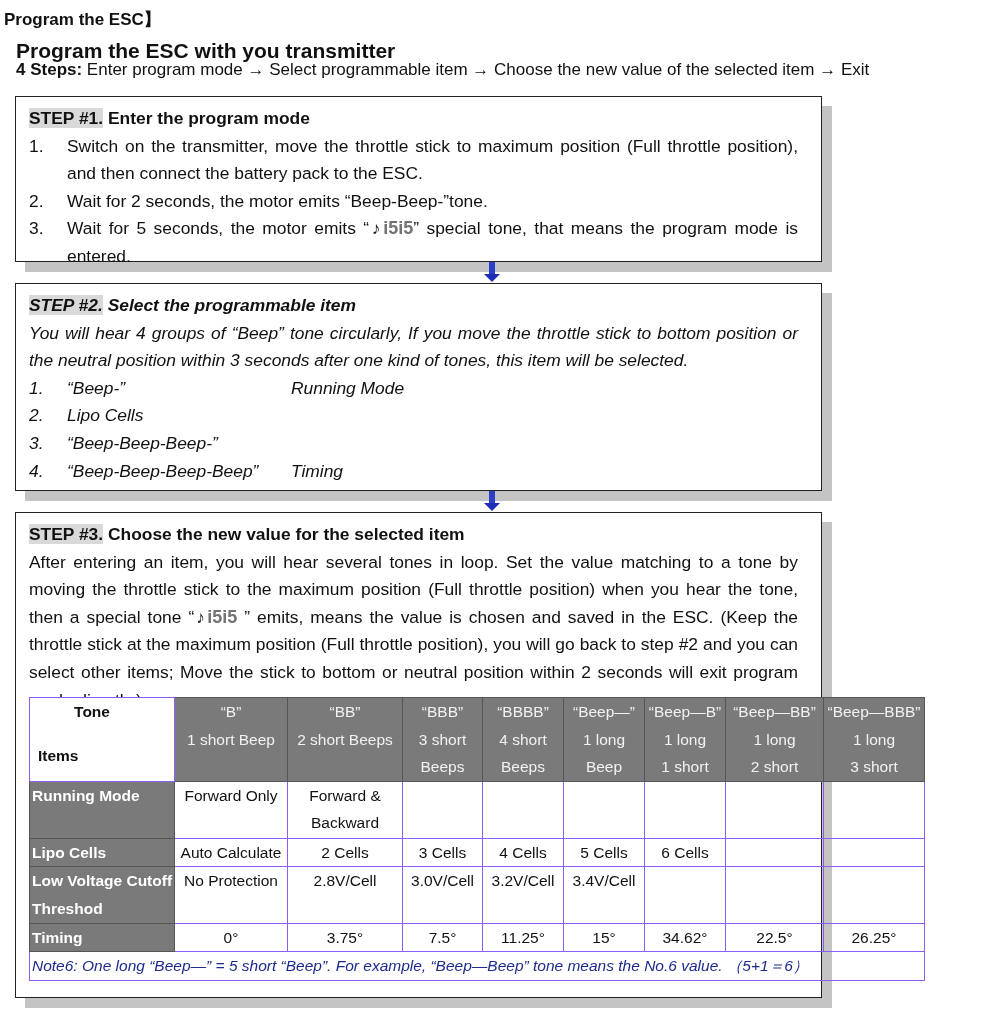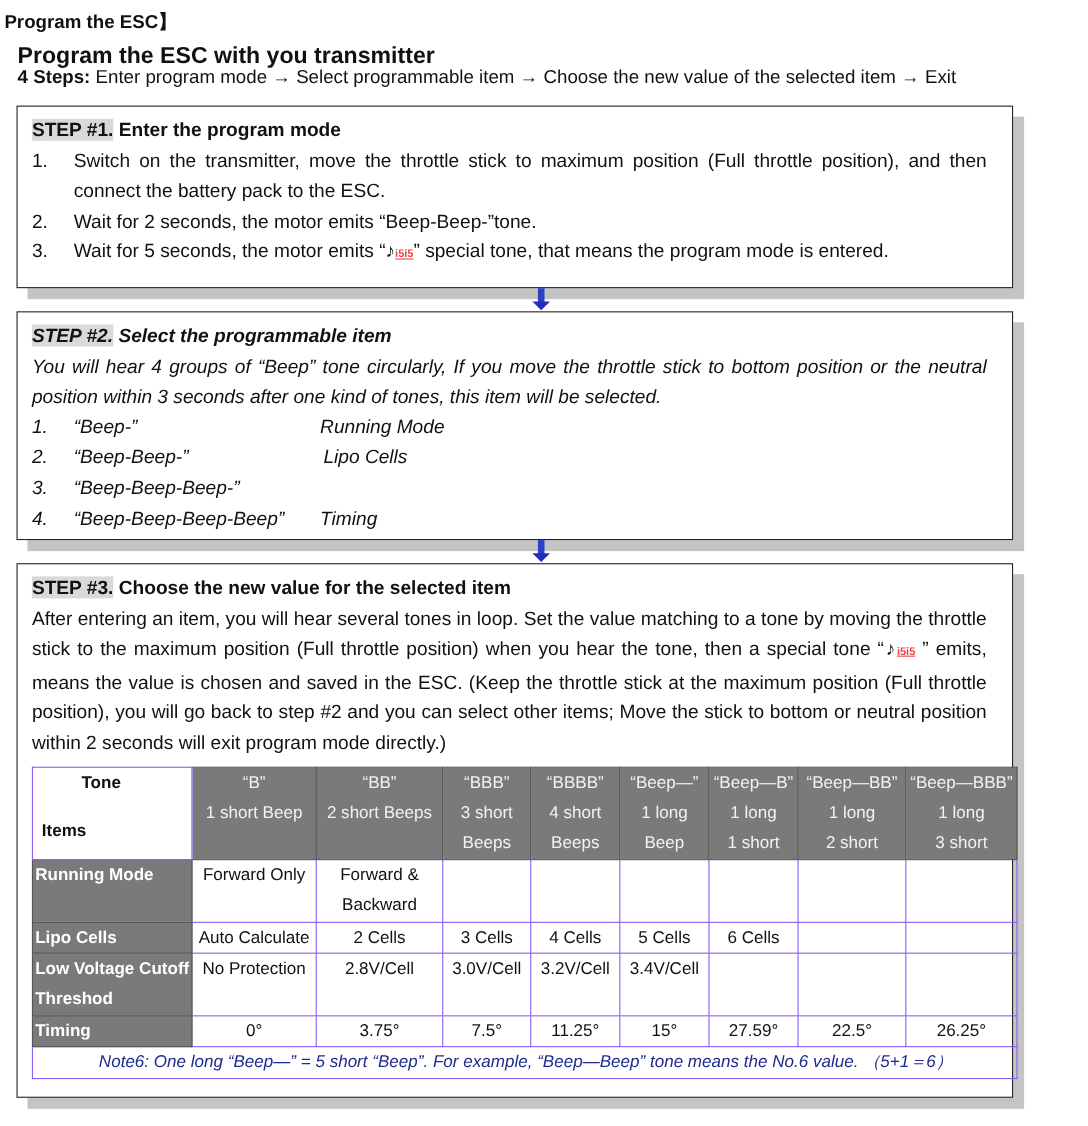--- a/index.html
+++ b/index.html
@@ -15,37 +15,37 @@
     position: absolute; left: 16px; top: 39px;
     font-weight: bold; font-size: 21px;
   }
   .steps-line {
     position: absolute; left: 16px; top: 60px;
     font-size: 17px; white-space: nowrap;
   }
   .steps-line b { font-weight: bold; }
 
   .box {
-    position: absolute; left: 15px; width: 906px;
+    position: absolute; left: 15px; width: 807px;
     border: 1.5px solid #222; background: #fff; box-sizing: border-box;
     box-shadow: 10px 10px 0 #c4c4c4;
     padding: 8px 23px 0 13px; font-size: 17.4px; line-height: 27.6px;
   }
   #box1 { top: 96px; height: 166px; }
   #box2 { top: 283px; height: 208px; font-style: italic; }
   #box3 { top: 512px; height: 486px; }
 
   .step-head { font-weight: bold; }
   .step-tag { background: #d9d9d9; }
   .olist { margin: 0; padding: 0; list-style: none; }
   .olist li { position: relative; padding-left: 38px; text-align: justify; }
   .olist li .num { position: absolute; left: 0; top: 0; }
   .justify { text-align: justify; }
   .tone-glyph { font-weight: bold; }
-  .tone-glyph .sub { color: #ef4444; font-size: 10px; font-weight: bold; text-decoration: underline; }
+  .tone-glyph .sub { color: #737373; font-size: 18px; font-weight: bold; }
 
   .sel-row { display: flex; }
   .sel-row .num { width: 38px; }
   .sel-row .tone { width: 224px; }
 
   .arrow {
     position: absolute; width: 10px; height: 20px; left: 487px;
   }
   .arrow .shaft { position:absolute; left:2px; top:0; width:6px; height:13px; background:#2b3fc8; }
   .arrow .head {
@@ -61,21 +61,21 @@
   }
   table.prog td { border: 1px solid #8b5cf6; text-align: center; padding: 0; vertical-align: top; }
   table.prog td.hd { background: #7a7a7a; color: #f2f2f2; border-color: #555; }
   table.prog td.rowhd {
     background: #7a7a7a; color: #fff; font-weight: bold; text-align: left; padding-left: 2px; border-color:#555;
   }
   table.prog td.corner { text-align: left; font-weight: bold; background:#fff; }
   .corner .tone-lbl { display:block; text-align:center; padding-right: 20px; }
   .corner .items-lbl { display:block; padding-left: 8px; margin-top: 16px; }
   table.prog td.note {
-    text-align: center; color: #1e2a8c; font-style: italic; padding-left: 2px;
+    text-align: left; color: #1e2a8c; font-style: italic; padding-left: 2px;
   }
   .hline { display:block; }
 </style>
 </head>
 <body>
 
 <div class="title">Program the ESC】</div>
 <div class="subtitle">Program the ESC with you transmitter</div>
 <div class="steps-line"><b>4 Steps:</b><span> Enter program mode → Select programmable item → Choose the new value of the selected item → Exit</span></div>
 
@@ -96,21 +96,20 @@
 <div class="box" id="box2">
   <div class="step-head"><span class="step-tag">STEP #2.</span><span> Select the programmable item</span></div>
   <div class="justify">You will hear 4 groups of “Beep” tone circularly, If you move the throttle stick to bottom position or the neutral position within 3 seconds after one kind of tones, this item will be selected.</div>
   <div class="sel-row">
       <span class="num">1.</span>
       <span class="tone">“Beep-”</span>
       <span>Running Mode</span>
     </div>
   <div class="sel-row">
       <span class="num">2.</span>
-      <span class="tone" style="width:227px">“Beep-Beep-”</span>
       <span>Lipo Cells</span>
     </div>
   <div class="sel-row">
       <span class="num">3.</span>
       <span class="tone" style="width:230px">“Beep-Beep-Beep-”</span>
     </div>
   <div class="sel-row">
       <span class="num">4.</span>
       <span class="tone">“Beep-Beep-Beep-Beep”</span>
       <span>Timing</span>
@@ -218,21 +217,21 @@
       <td></td>
       <td></td>
     </tr>
     <tr>
       <td class="rowhd">Timing</td>
       <td>0°</td>
       <td>3.75°</td>
       <td>7.5°</td>
       <td>11.25°</td>
       <td>15°</td>
-      <td>27.59°</td>
+      <td>34.62°</td>
       <td>22.5°</td>
       <td>26.25°</td>
     </tr>
     <tr>
       <td class="note" colspan="9">Note6:    One long “Beep—” = 5 short “Beep”. For example, “Beep—Beep” tone means the No.6 value. （5+1＝6）</td>
     </tr>
   </tbody>
     </table>
 </div>
 

